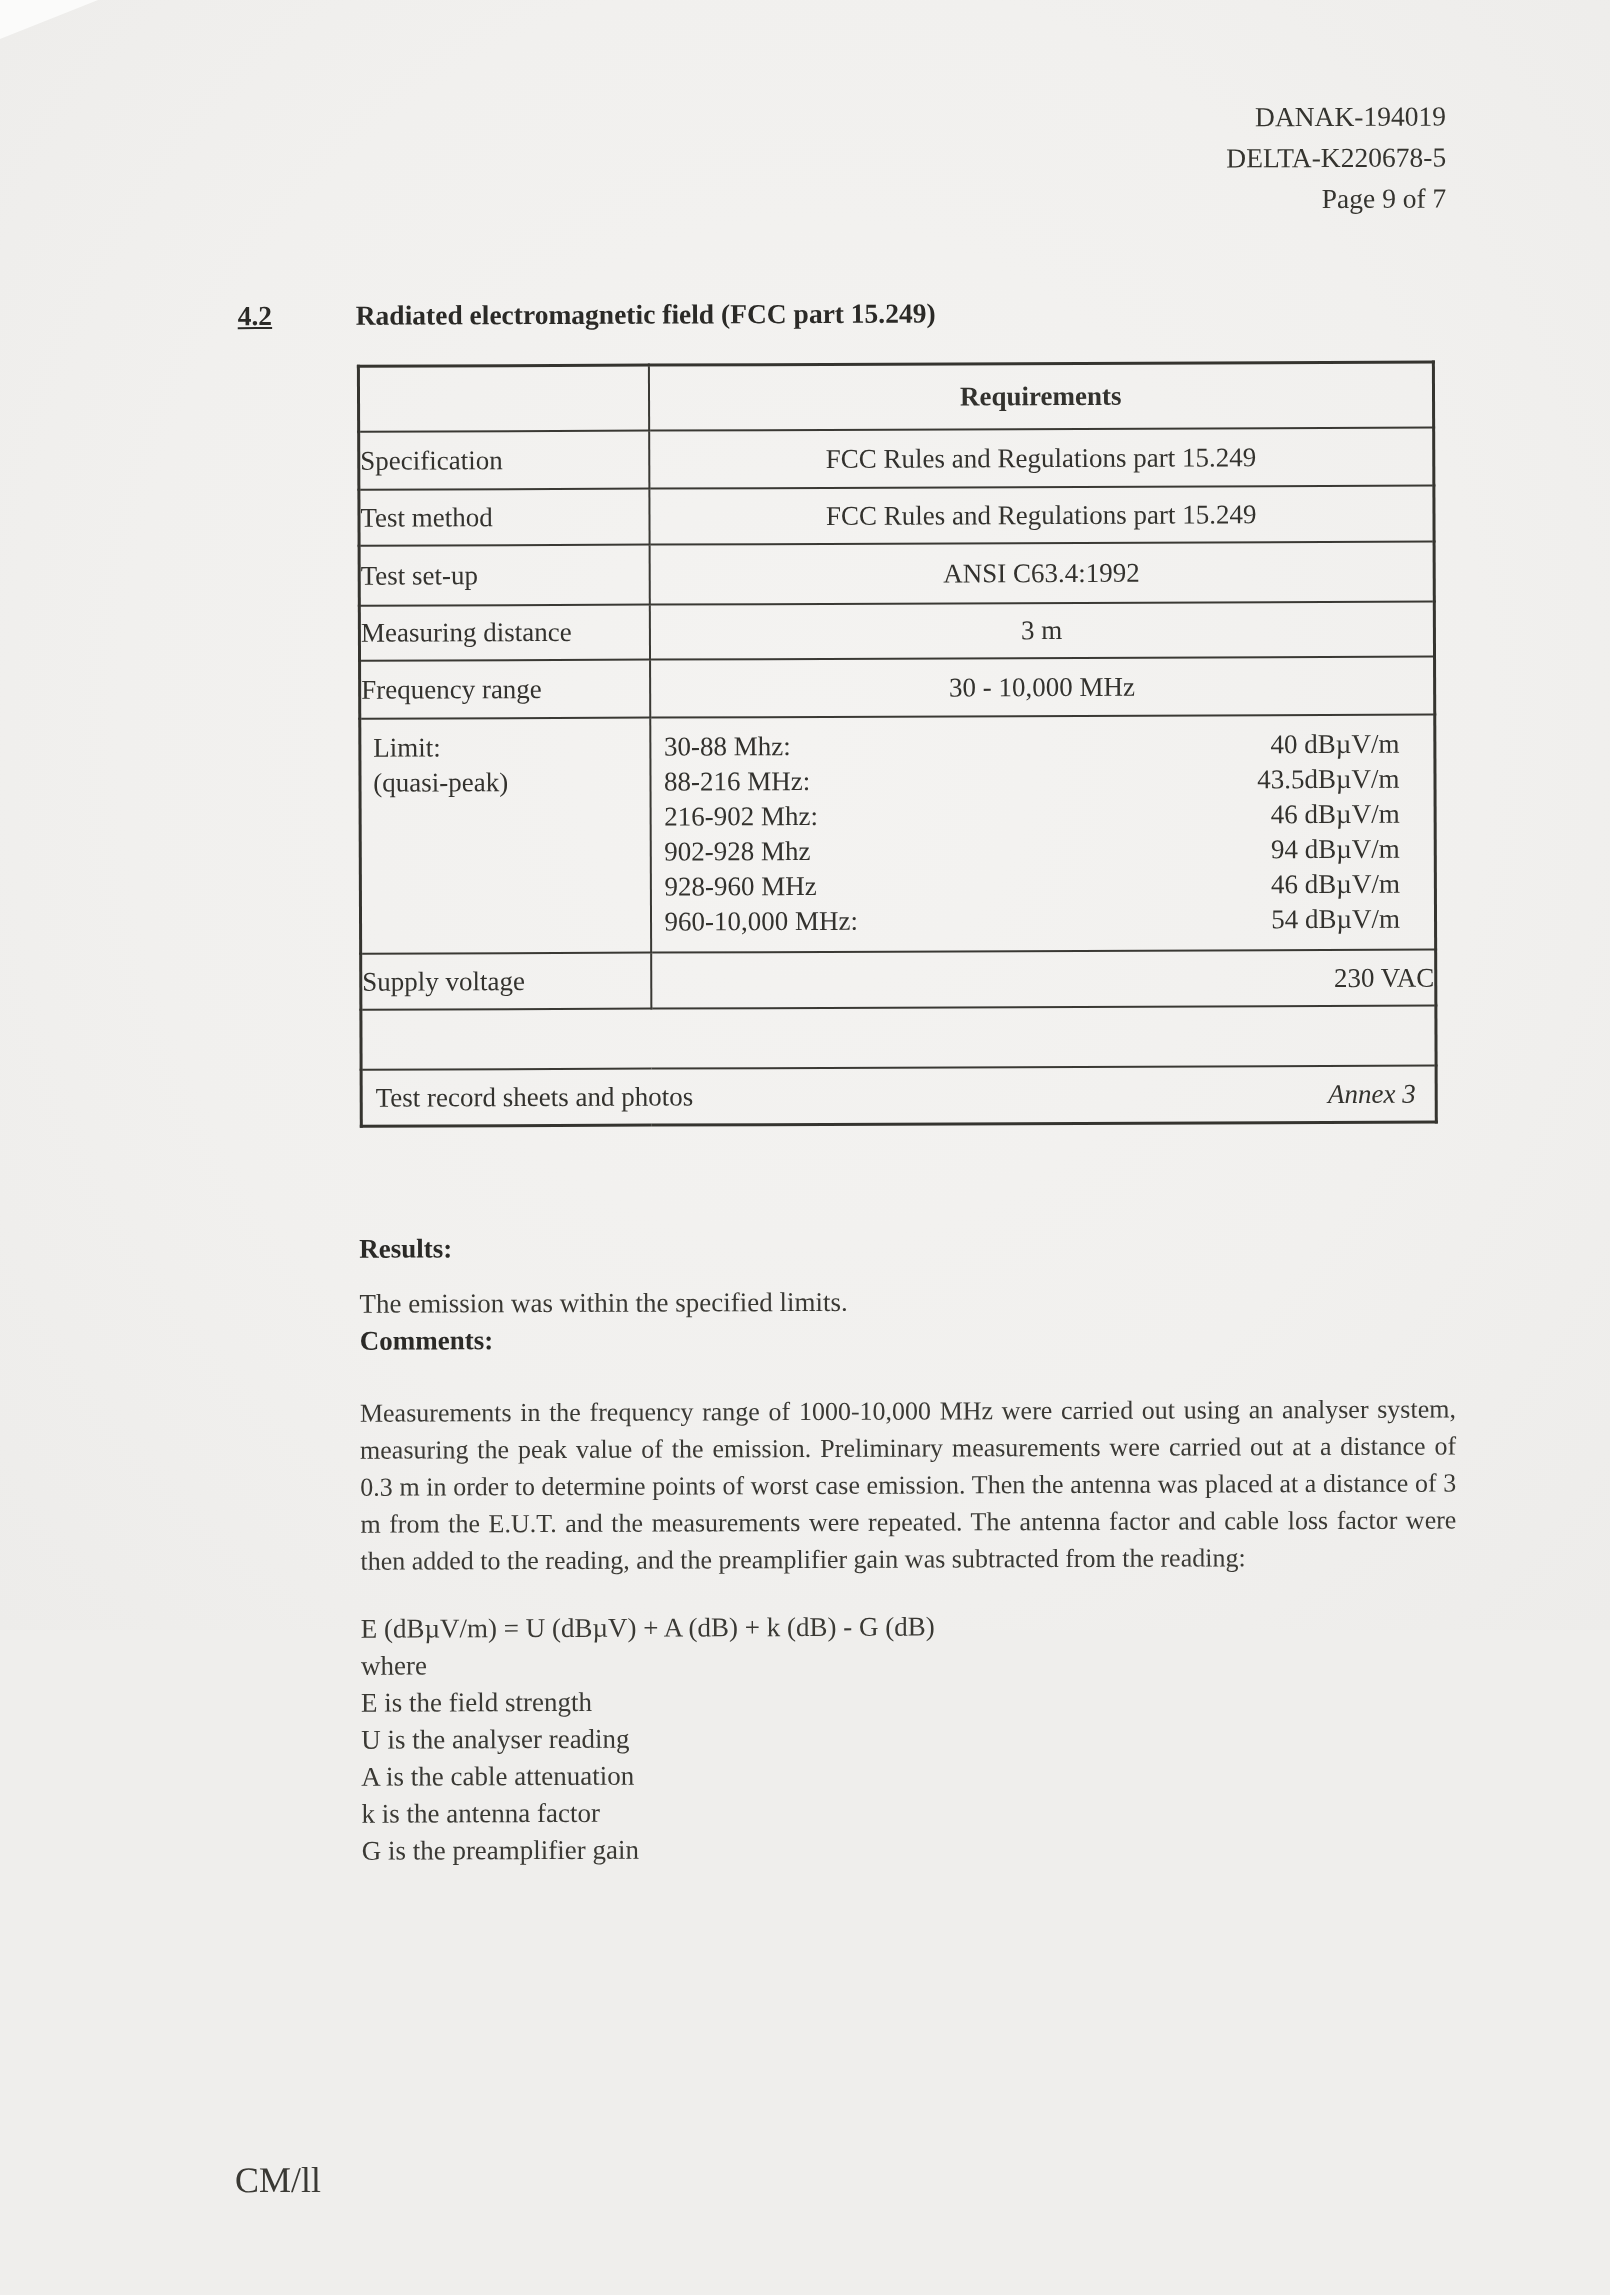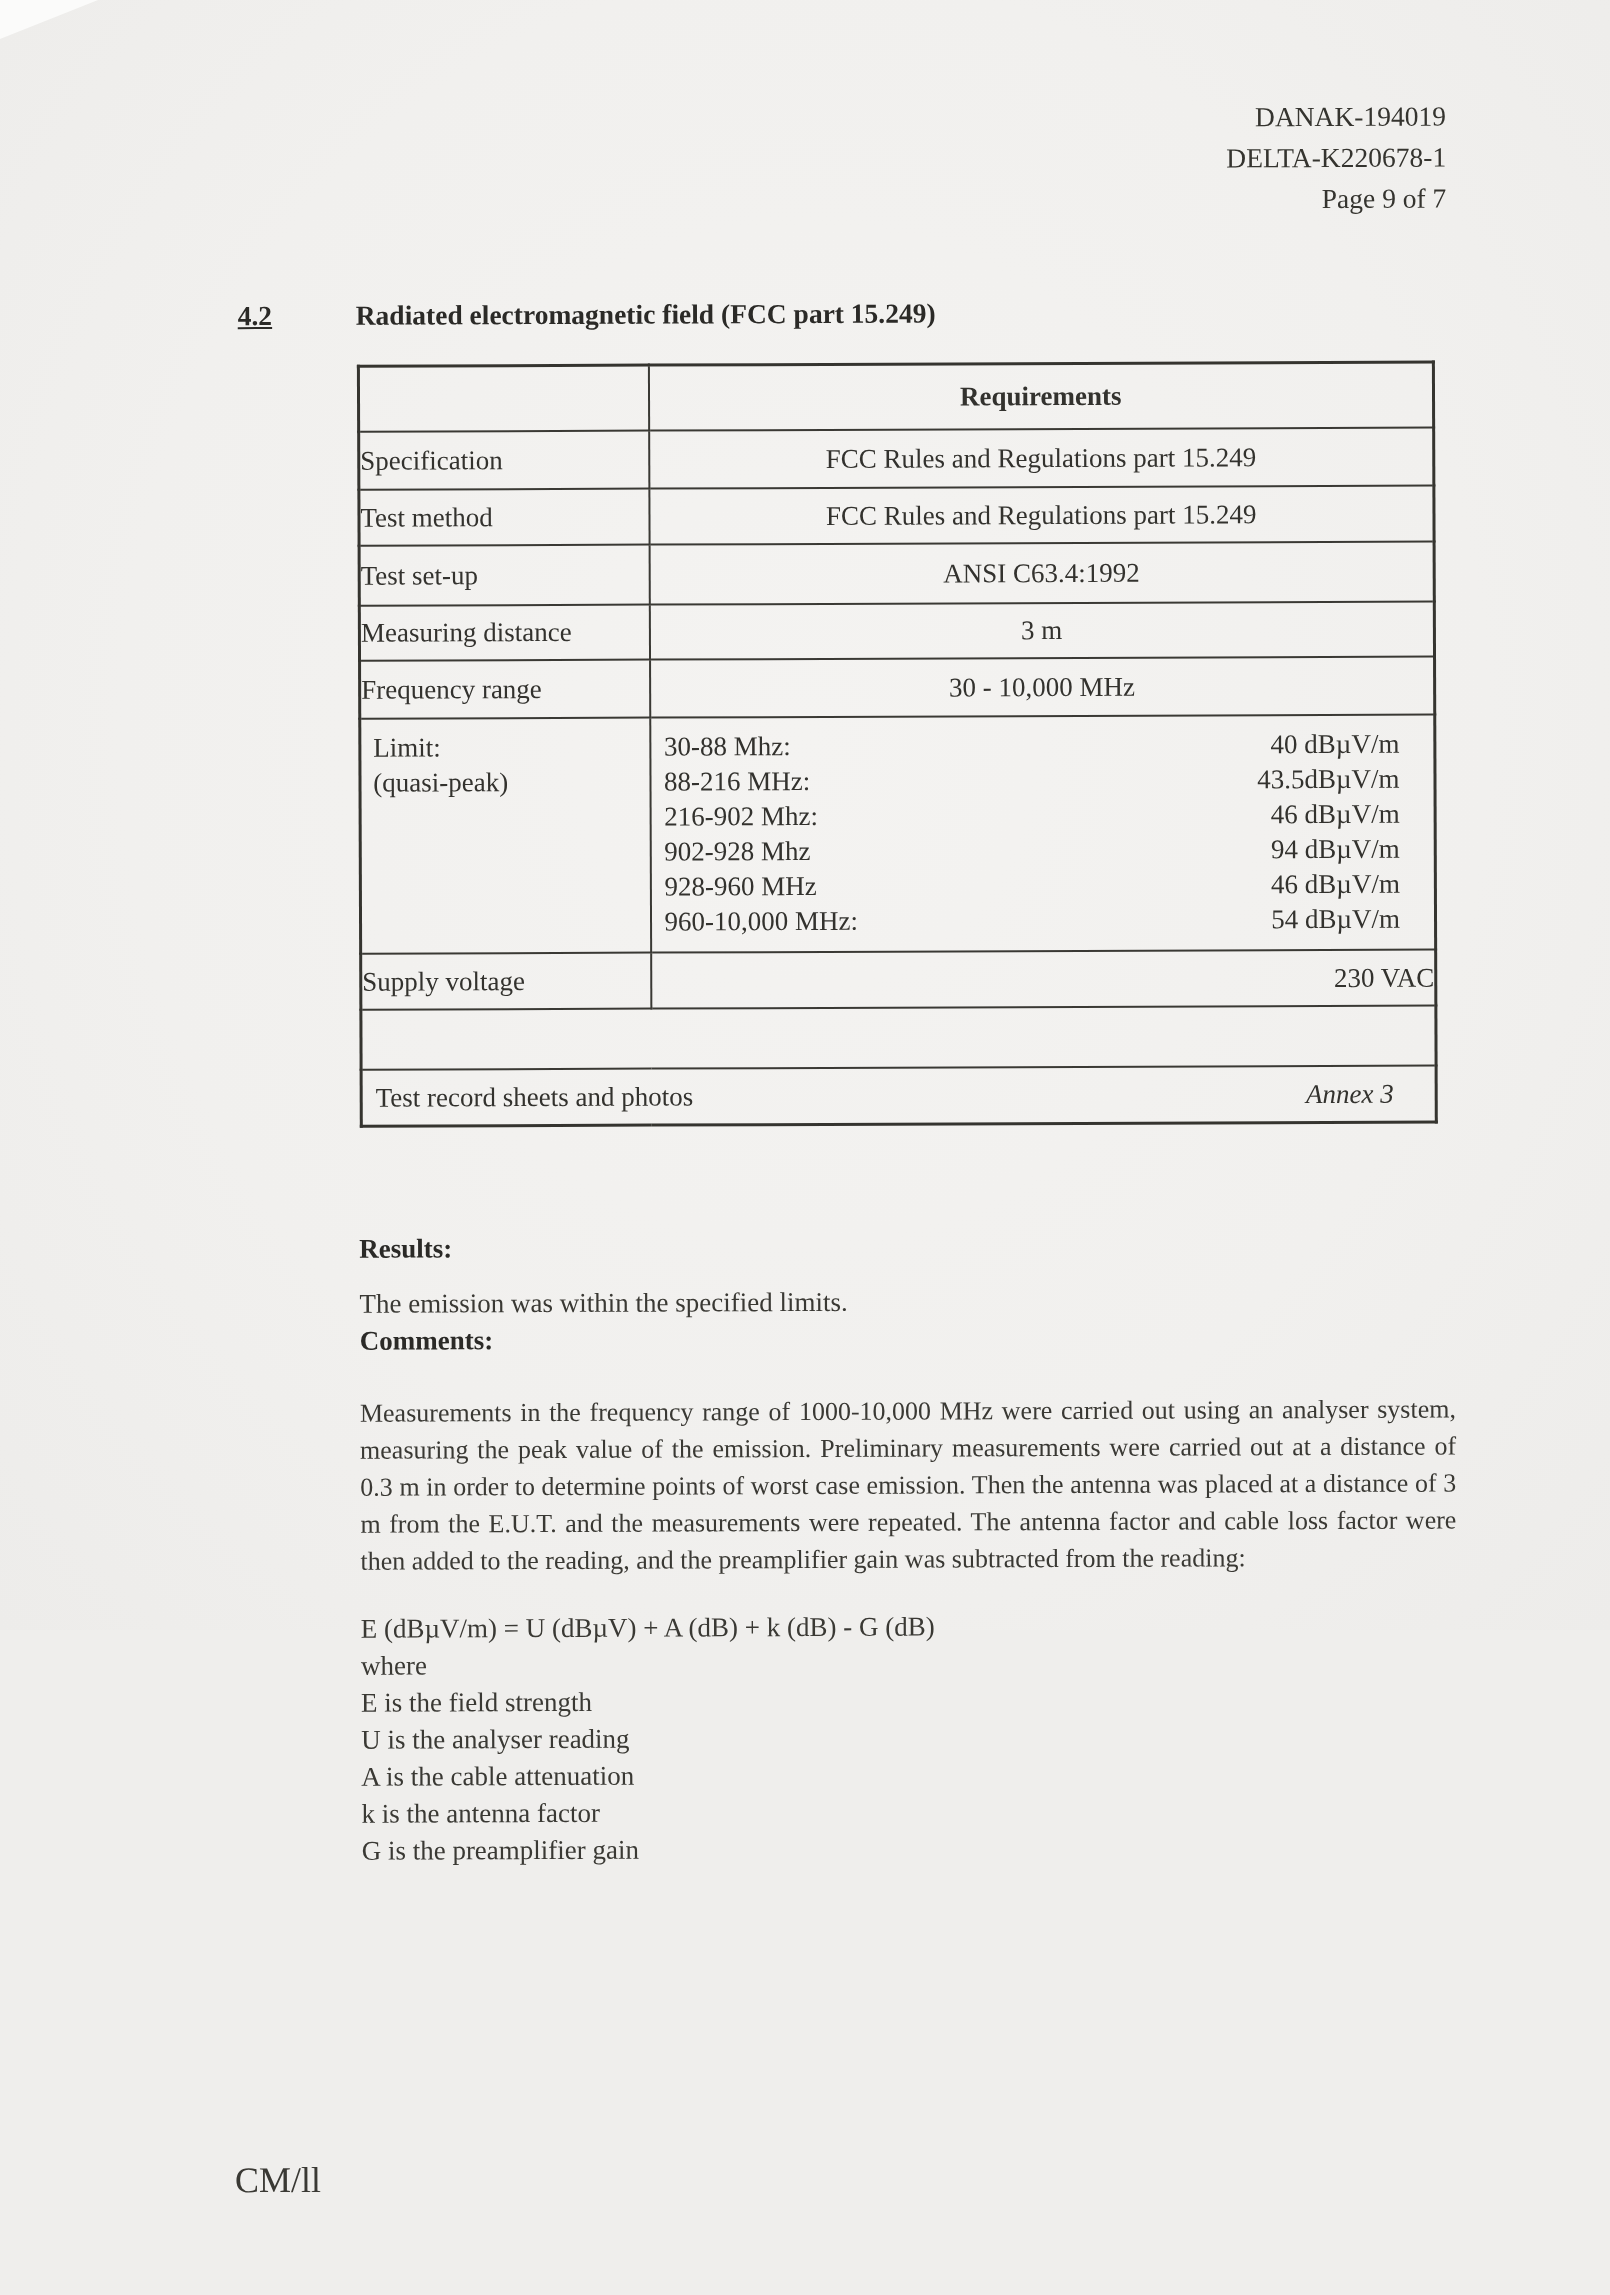--- a/index.html
+++ b/index.html
@@ -65,21 +65,21 @@
   .rt-empty td{height:58px;}
   .rt-record td{height:54px;}
   .limit-label{padding:10.5px 0 0 11.8px;line-height:35px;}
   .limit-grid{padding:10.5px 0 0 0;}
   .limit-row{display:flex;line-height:35px;}
   .limit-range{padding-left:13px;flex:1;}
   .limit-value{text-align:right;padding-right:34px;width:367px;flex:0 0 367px;}
   .supply-value{text-align:right;padding-right:49px;}
   .record-line{display:flex;align-items:center;justify-content:space-between;}
   .record-label{padding-left:13px;}
-  .record-annex{font-style:italic;padding-right:41px;}
+  .record-annex{font-style:italic;padding-right:19px;}
   
   .body-text{
     position:absolute;left:357px;top:1229px;width:1096px;
     font-size:27px;line-height:37px;color:#3a3934;
   }
   .body-text h3{
     margin:0;font-size:27px;font-weight:bold;color:#2b2a27;line-height:37px;
   }
   .emission{margin:18.3px 0 0 0;}
   .comments-h{margin-top:35px;}
@@ -97,21 +97,21 @@
 </head>
 <body>
 
 <div class="page">
   <div class="corner"></div>
 
   <div class="content">
 
     <div class="ref-block">
       <div>DANAK-194019</div>
-      <div>DELTA-K220678-1</div>
+      <div>DELTA-K220678-5</div>
       <div>Page 9 of 7</div>
     </div>
 
     <div class="section-heading">
       <span class="num">4.2</span>
       <span>Radiated electromagnetic field (FCC part 15.249)</span>
     </div>
 
     <table class="req-table">
       <colgroup>

